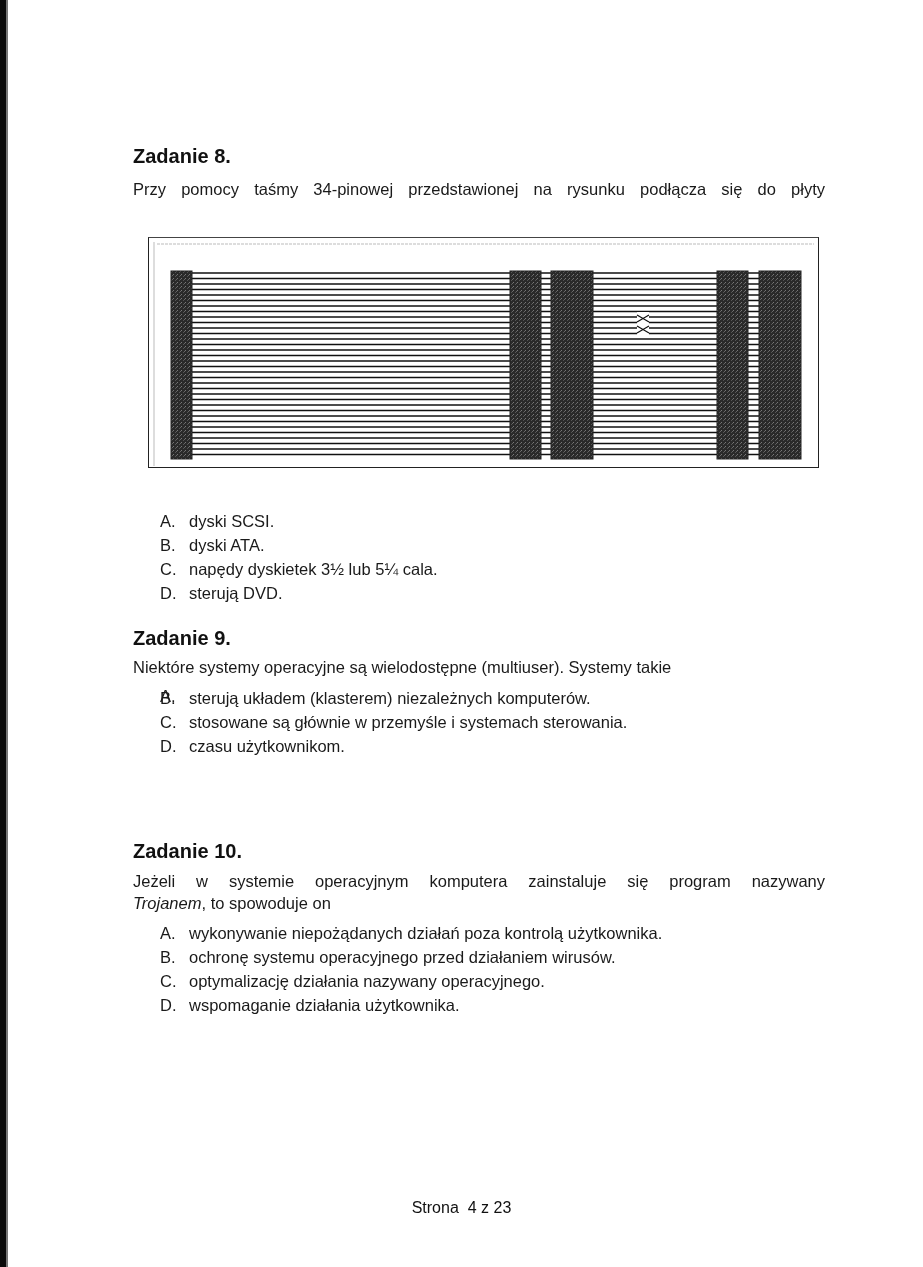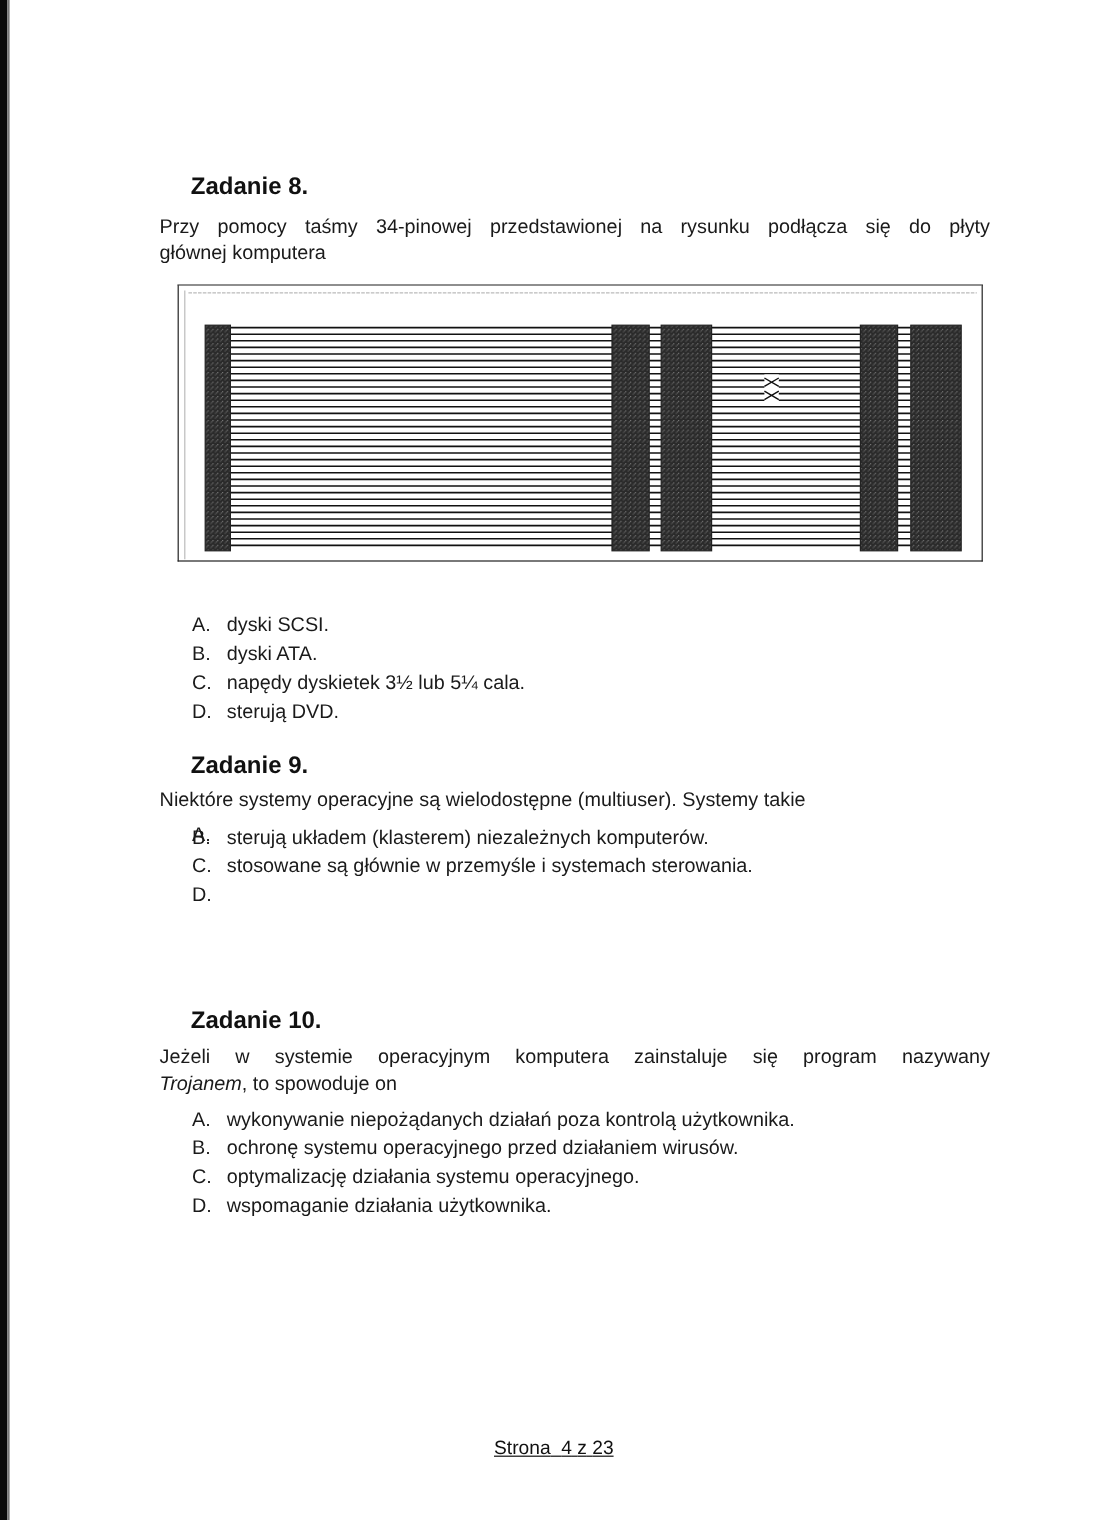--- a/index.html
+++ b/index.html
@@ -3,40 +3,39 @@
 <meta charset="utf-8">
 <style>
   html, body { margin: 0; padding: 0; }
   body {
     width: 923px; height: 1267px; position: relative; overflow: hidden;
     background: #ffffff; color: #111111;
     font-family: "Liberation Sans", sans-serif;
   }
   .scan-edge { position: absolute; left: 0; top: 0; width: 6px; height: 1267px; background: #0a0a0a; }
   .scan-edge2 { position: absolute; left: 6px; top: 0; width: 2px; height: 1267px; background: #777; }
-  .heading { position: absolute; left: 133px; font-weight: bold; font-size: 20px; color: #111; margin-left: 26px; }
+  .heading { position: absolute; left: 133px; font-weight: bold; font-size: 20px; color: #111; }
   .para { position: absolute; left: 133px; width: 692px; font-size: 16.5px; line-height: 22px; text-align: justify; color: #1a1a1a; }
   .answers { position: absolute; left: 160px; width: 666px; margin: 0; padding: 0; list-style: none; font-size: 16.5px; color: #1a1a1a; }
   .answers li { position: relative; padding-left: 29px; line-height: 22px; margin-bottom: 2px; text-align: justify; }
   .answers li .letter { position: absolute; left: 0; top: 0; }
   .figure { position: absolute; left: 148px; top: 237px; width: 671px; height: 231px; border: 1px solid #222; border-top-color: #444; box-sizing: border-box; }
   .figure svg { position: absolute; left: 0; top: 0; }
-  .footer { position: absolute; top: 1199px; left: 0; width: 923px; text-align: center; font-size: 16px; color: #111; text-decoration: underline; }
+  .footer { position: absolute; top: 1199px; left: 0; width: 923px; text-align: center; font-size: 16px; color: #111; }
   em { font-style: italic; }
 </style>
 </head>
 <body>
 
 <div class="scan-edge"></div>
 <div class="scan-edge2"></div>
 
 <div class="heading" style="top:145px">Zadanie 8.</div>
 <div class="para" style="top:178px">
   <div style="text-align:justify;text-align-last:justify">Przy pomocy taśmy 34-pinowej przedstawionej na rysunku podłącza się do płyty</div>
-  <div>głównej komputera</div>
 </div>
 
 <div class="figure">
   <svg width="671" height="231" viewBox="0 0 671 231">
     <defs>
       <pattern id="noise" width="4" height="4" patternUnits="userSpaceOnUse">
         <rect width="4" height="4" fill="#2a2a2a"></rect>
         <rect x="0" y="0" width="1" height="1" fill="#777"></rect>
         <rect x="2" y="2" width="1" height="1" fill="#555"></rect>
         <rect x="3" y="1" width="1" height="1" fill="#666"></rect>
@@ -100,32 +99,33 @@
 </ul>
 
 <div class="heading" style="top:627px">Zadanie 9.</div>
 <div class="para" style="top:656px">Niektóre systemy operacyjne są wielodostępne (multiuser). Systemy takie</div>
 <ul class="answers" style="top:685px">
   <li><span class="letter">A.</span></li>
   <li><span class="letter">B.</span><span>sterują układem (klasterem) niezależnych komputerów.</span></li>
   <li><span class="letter">C.</span><span>stosowane są głównie w przemyśle i systemach sterowania.</span></li>
   <li>
       <span class="letter">D.</span>
+      <div>czasu użytkownikom.</div>
     </li>
 </ul>
 
 <div class="heading" style="top:840px">Zadanie 10.</div>
 <div class="para" style="top:870px">
   <div style="text-align:justify;text-align-last:justify">Jeżeli w systemie operacyjnym komputera zainstaluje się program nazywany</div>
   <div><em>Trojanem</em><span>, to spowoduje on</span></div>
 </div>
 <ul class="answers" style="top:922px">
   <li><span class="letter">A.</span><span>wykonywanie niepożądanych działań poza kontrolą użytkownika.</span></li>
   <li><span class="letter">B.</span><span>ochronę systemu operacyjnego przed działaniem wirusów.</span></li>
-  <li><span class="letter">C.</span><span>optymalizację działania systemu operacyjnego.</span></li>
+  <li><span class="letter">C.</span><span>optymalizację działania nazywany operacyjnego.</span></li>
   <li><span class="letter">D.</span><span>wspomaganie działania użytkownika.</span></li>
 </ul>
 
 <div class="footer">
   <span>Strona</span>&nbsp;
   <span>4</span>
   <span>z</span>
   <span>23</span>
 </div>
 

